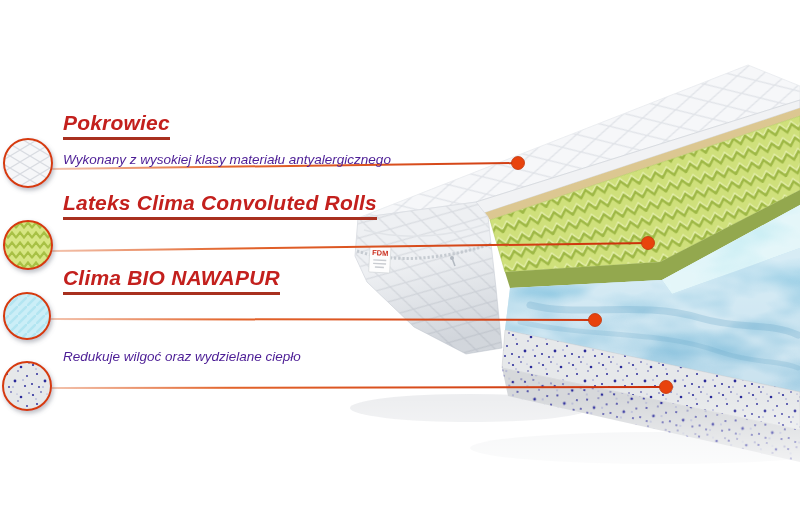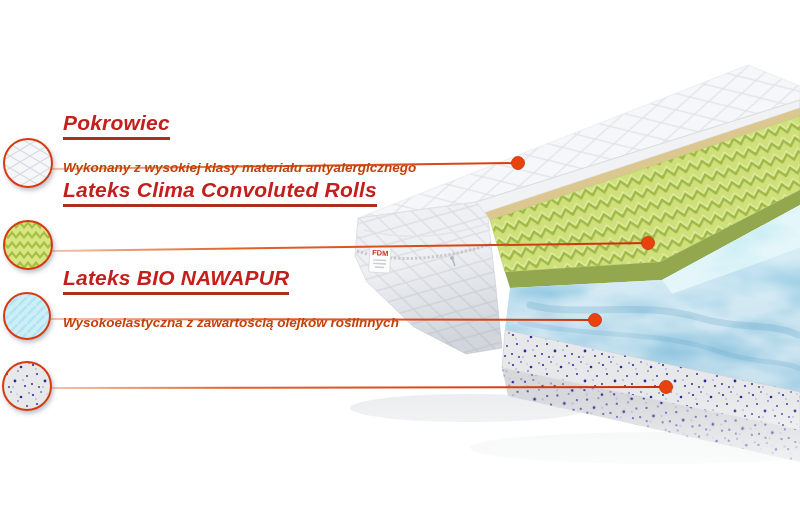--- a/index.html
+++ b/index.html
@@ -11,22 +11,22 @@
   #scene{position:absolute;left:0;top:0;width:800px;height:513px;}
   .label-block{position:absolute;left:63px;z-index:5;}
   .label-title{
     display:inline-block;
     font-size:21px;font-weight:bold;font-style:italic;
     color:#c3201d;line-height:1.05;letter-spacing:0.2px;
     padding-bottom:3px;border-bottom:3px solid #a8301f;
     white-space:nowrap;
   }
   .label-desc{
-    font-size:13.5px;font-weight:bold;font-style:italic;
-    color:#c2410c;margin-top:20px;white-space:nowrap;
+    font-size:13.5px;font-weight:normal;font-style:italic;
+    color:#4c1d95;margin-top:12px;white-space:nowrap;
   }
 </style>
 </head>
 <body>
 
 <svg id="scene" viewBox="0 0 800 513" xmlns="http://www.w3.org/2000/svg">
   <defs>
 
     <pattern id="qt" width="34" height="18" patternUnits="userSpaceOnUse" patternTransform="rotate(-14)">
       <rect width="34" height="18" fill="#f6f7f9"></rect>
@@ -182,23 +182,23 @@
     <circle cx="27" cy="316" r="23" fill="url(#ifo)" stroke="#d63b10" stroke-width="2"></circle>
     <circle cx="27" cy="386" r="24" fill="url(#sp)" stroke="#d63b10" stroke-width="2"></circle>
   </g>
 </svg>
 
 <div class="label-block" style="top:112px">
   <div class="label-title">Pokrowiec</div>
   <div class="label-desc">Wykonany z wysokiej klasy materiału antyalergicznego</div>
 </div>
 
-<div class="label-block" style="top:179px">
+<div class="label-block" style="top:192px">
   <div class="label-title">Lateks Clima Convoluted Rolls</div>
 </div>
 
 <div class="label-block" style="top:267px">
-  <div class="label-title">Lateks BIO NAWAPUR</div>
-  <div class="label-desc">Wysokoelastyczna z zawartością olejków roślinnych</div>
+  <div class="label-title">Clima BIO NAWAPUR</div>
 </div>
 
 <div class="label-block" style="top:337px">
+  <div class="label-desc">Redukuje wilgoć oraz wydzielane ciepło</div>
 </div>
 
 </body></html>

